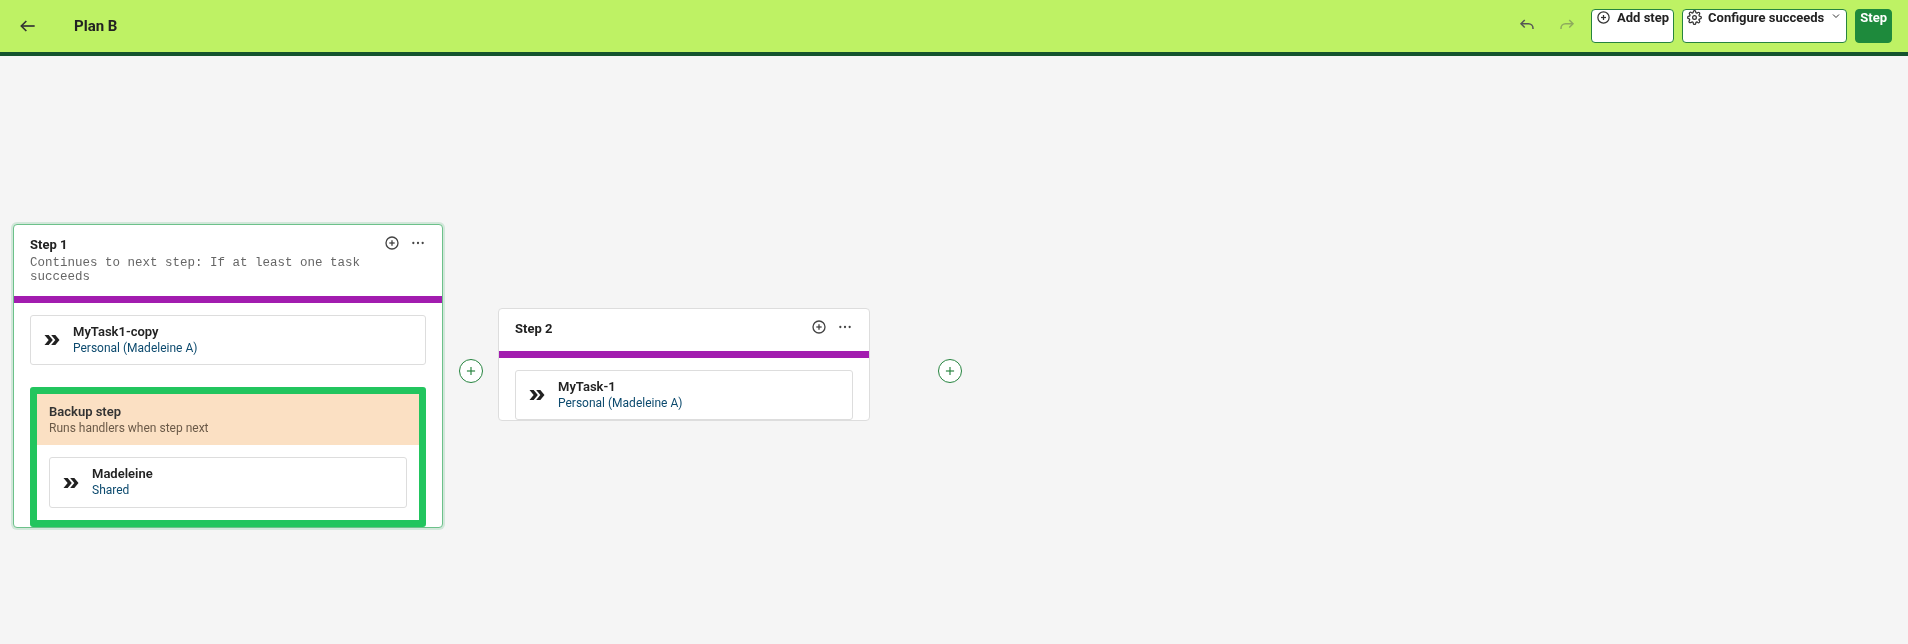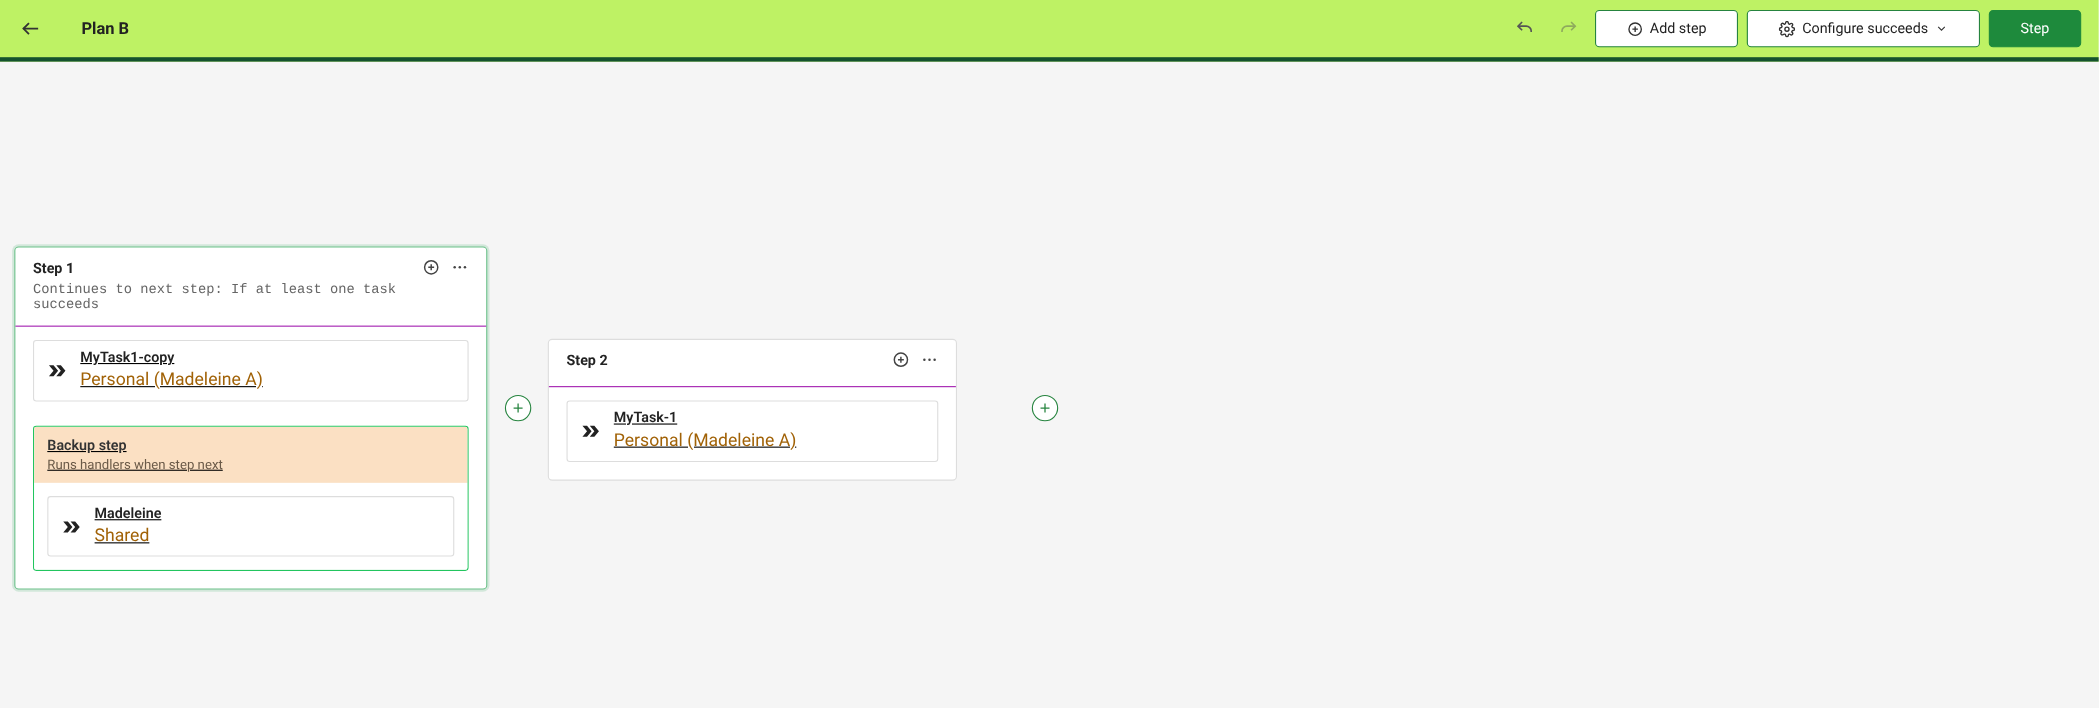--- a/index.html
+++ b/index.html
@@ -51,27 +51,27 @@
       height: 32px;
       display: flex;
       align-items: center;
       justify-content: center;
       cursor: pointer;
       border-radius: 4px;
       color: #555;
     }
     .btn {
       display: inline-flex;
-      align-items: center;
+      align-items: flex-start;
       gap: 6px;
       height: 34px;
-      padding: 0 28px;
+      padding: 0 4px;
       border-radius: 4px;
       font-size: 13px;
-      font-weight: 400;
+      font-weight: 700;
       cursor: pointer;
       user-select: none;
     }
     .btn-outline {
       background: #fff;
       border: 1px solid #26843f;
       color: #222;
     }
     .btn-outline svg { color: #333; }
     .btn-primary {
@@ -91,21 +91,21 @@
       background: #fff;
       border: 1px solid #ddd;
       border-radius: 4px;
     }
     .step-card.selected {
       border: 1px solid #6cc18a;
       box-shadow: 0 0 0 2px rgba(108,193,138,0.25);
     }
     .step-header {
       padding: 12px 16px;
-      border-bottom: 1px solid #a21caf;
+      border-bottom: 7px solid #a21caf;
       display: flex;
       align-items: flex-start;
     }
     .step-header-text { flex: 1; }
     .step-title {
       font-size: 13px;
       font-weight: 700;
       color: #222;
     }
     .step-subtitle {
@@ -119,22 +119,21 @@
       align-items: center;
       gap: 10px;
       margin-top: -2px;
     }
     .step-header-actions .circle-plus,
     .step-header-actions .more-dots {
       cursor: pointer;
       color: #444;
     }
     .step-body {
-      padding: 12px 16px 16px 16px;
-      text-decoration: underline;
+      padding: 12px 16px 0 16px;
     }
 
     .task-card {
       background: #fff;
       border: 1px solid #ddd;
       border-radius: 3px;
       padding: 8px 10px;
       display: flex;
       align-items: center;
       gap: 10px;
@@ -149,27 +148,27 @@
       flex-shrink: 0;
     }
     .task-text { display: flex; flex-direction: column; }
     .task-name {
       font-size: 13px;
       font-weight: 600;
       color: #222;
       line-height: 1.3;
     }
     .task-sub {
-      font-size: 16px;
-      color: #a16207;
+      font-size: 12px;
+      color: #0c4a6e;
       line-height: 1.3;
     }
 
     .backup-section {
-      border: 1px solid #22c55e;
+      border: 7px solid #22c55e;
       border-radius: 3px;
       margin-top: 22px;
       overflow: hidden;
     }
     .backup-header {
       background: #fbe0c3;
       padding: 10px 12px;
     }
     .backup-title {
       font-size: 13px;

